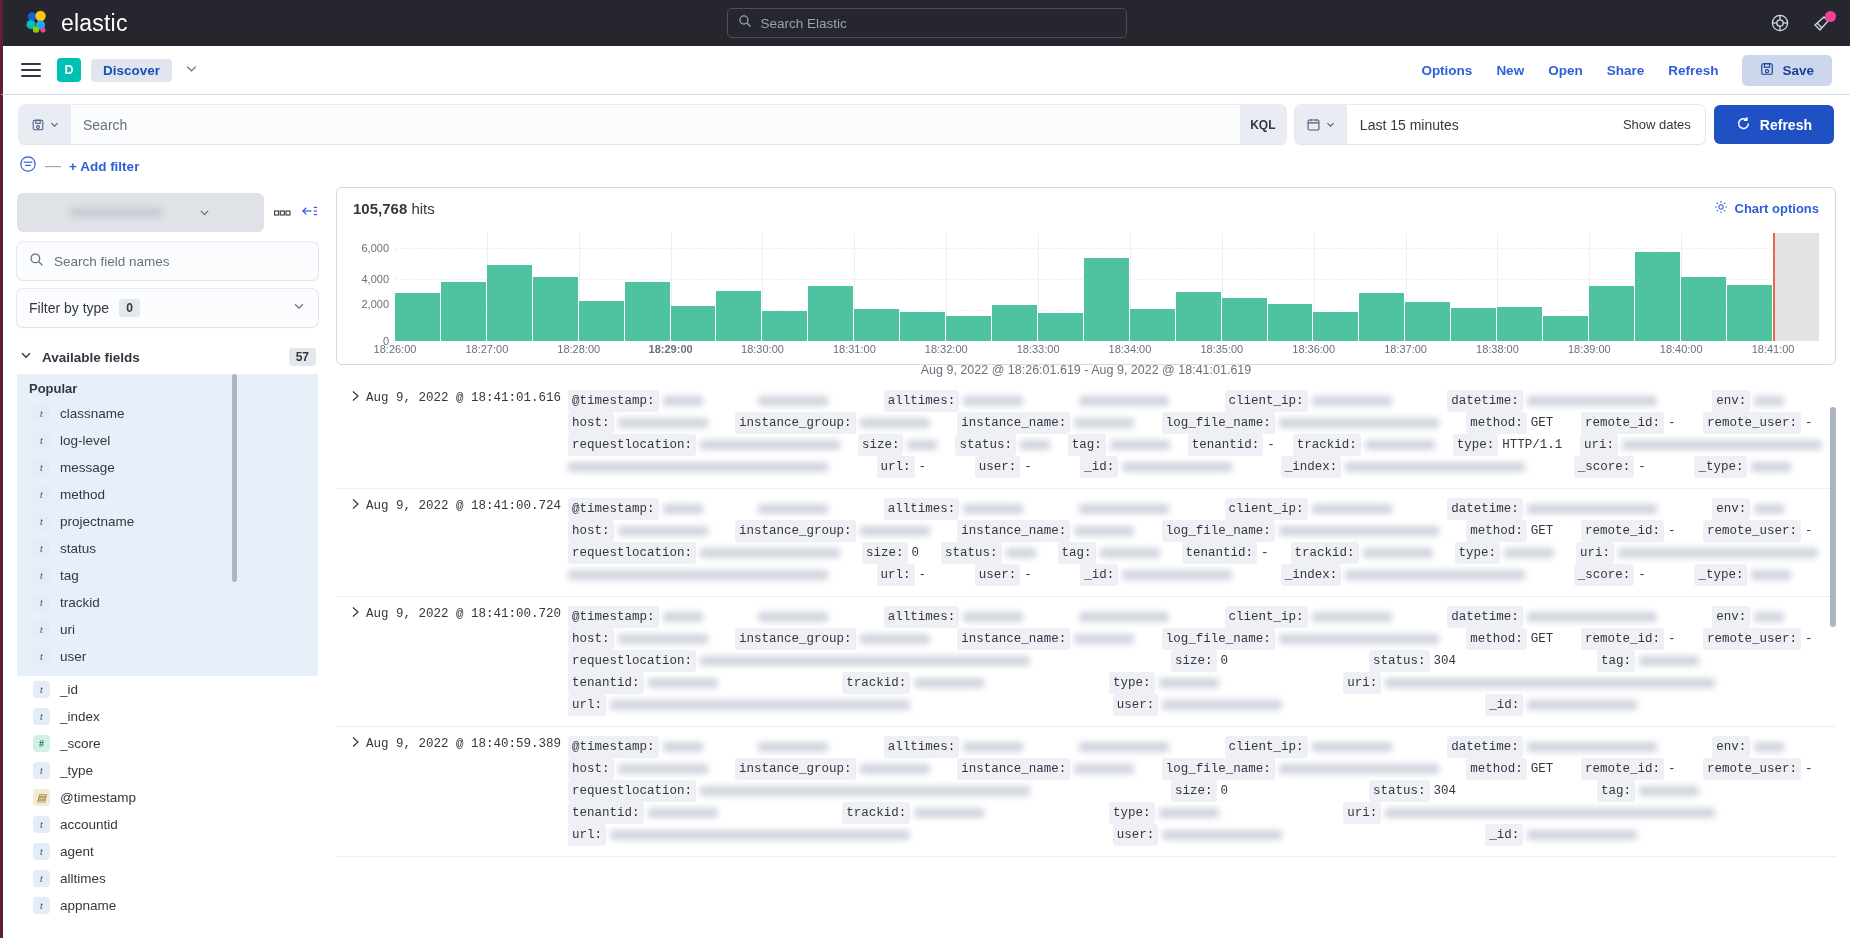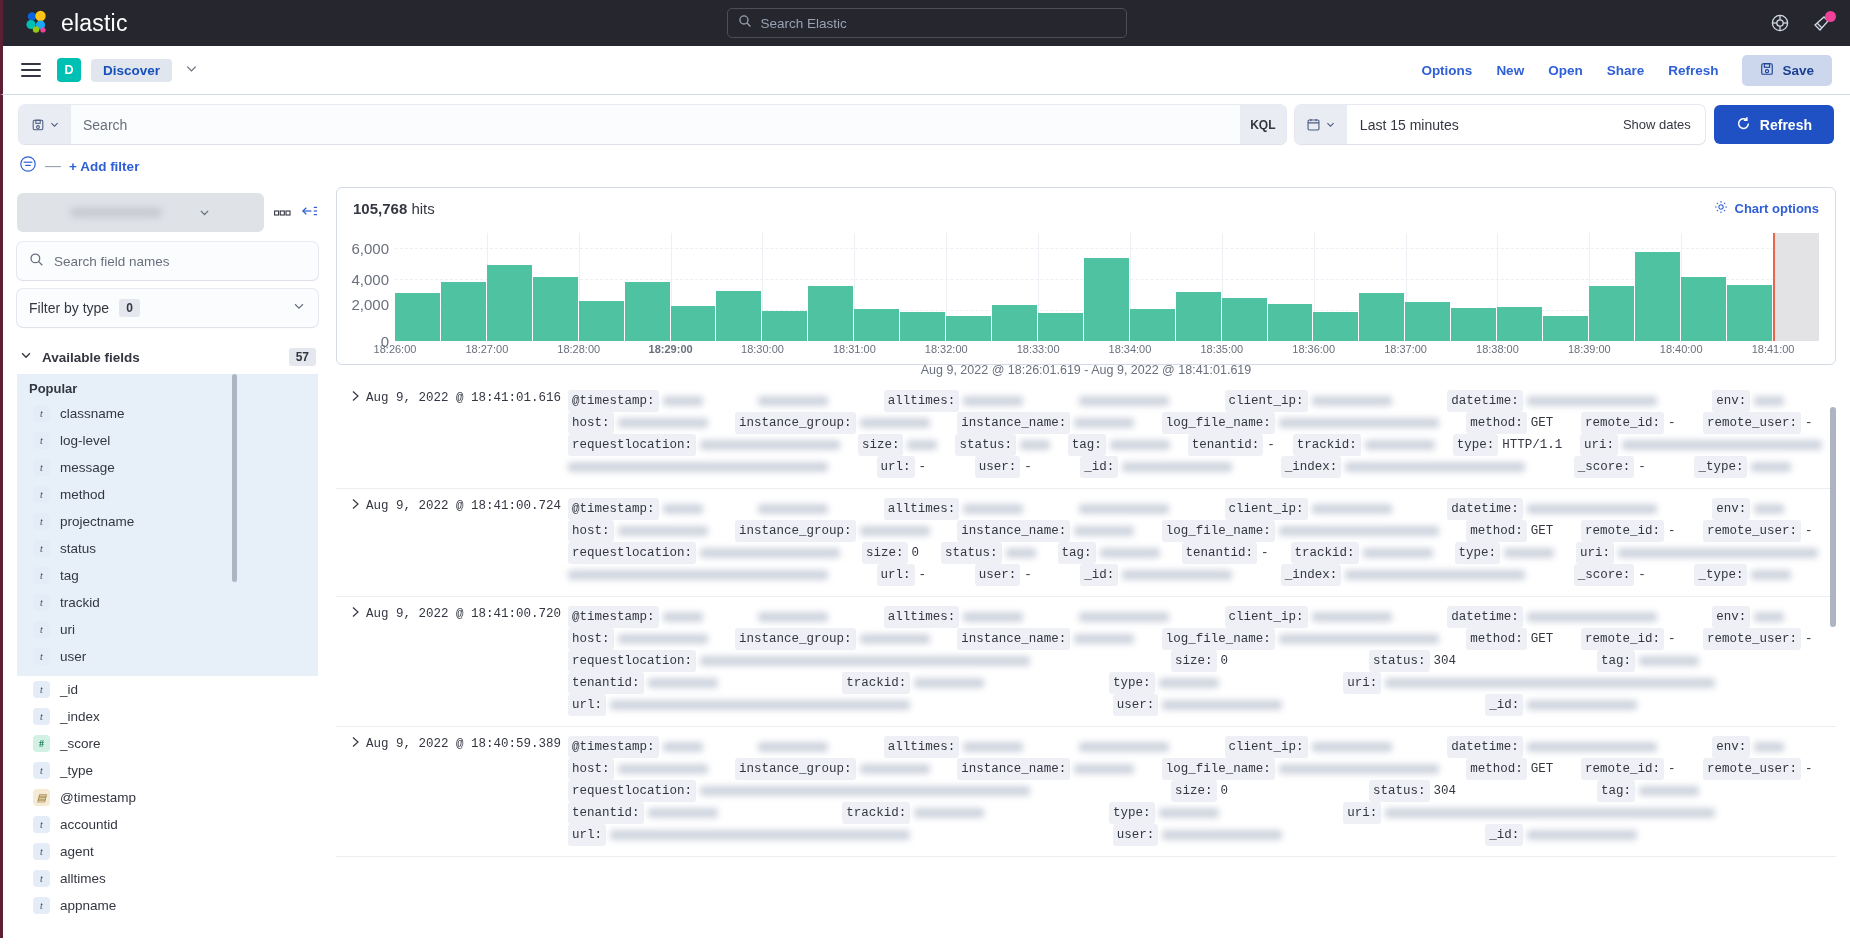--- a/index.html
+++ b/index.html
@@ -165,21 +165,21 @@
     padding: 12px 16px 4px 16px; position: relative; height: 178px;
   }
   .hits-line { font-size: 15px; color: #343741; }
   .hits-line b { font-weight: 700; }
   .chart-options {
     position: absolute; right: 16px; top: 12px; display: flex; align-items: center; gap: 7px;
     color: #2f5fd6; font-size: 13px; font-weight: 600; cursor: pointer;
   }
   .chart-area { position: relative; height: 108px; margin-top: 16px; display: flex; }
   .y-axis { width: 42px; position: relative; }
-  .y-tick { position: absolute; right: 6px; font-size: 15px; color: #69707d; transform: translateY(-50%); }
+  .y-tick { position: absolute; right: 6px; font-size: 11px; color: #69707d; transform: translateY(-50%); }
   .plot { flex: 1; position: relative; }
   .gridline { position: absolute; left: 0; right: 0; border-top: 1px dashed #eceff4; }
   .vline { position: absolute; top: 0; bottom: 0; width: 1px; background: #eceff4; }
   .bars { position: absolute; left: 0; right: 0; bottom: 0; top: 0; display: flex; align-items: flex-end; }
   .bar { background: #4fc3a1; margin-right: 1px; }
   .partial-overlay { position: absolute; top: 0; bottom: 0; background: #e3e3e6; }
   .now-line { position: absolute; top: 0; bottom: 0; width: 2px; background: #e7664c; }
   .x-axis { margin-left: 42px; position: relative; height: 18px; }
   .x-tick { position: absolute; font-size: 11px; color: #69707d; transform: translateX(-50%); top: 2px; }
   .chart-subtitle { text-align: center; font-size: 12.5px; color: #69707d; margin-top: 4px; }

